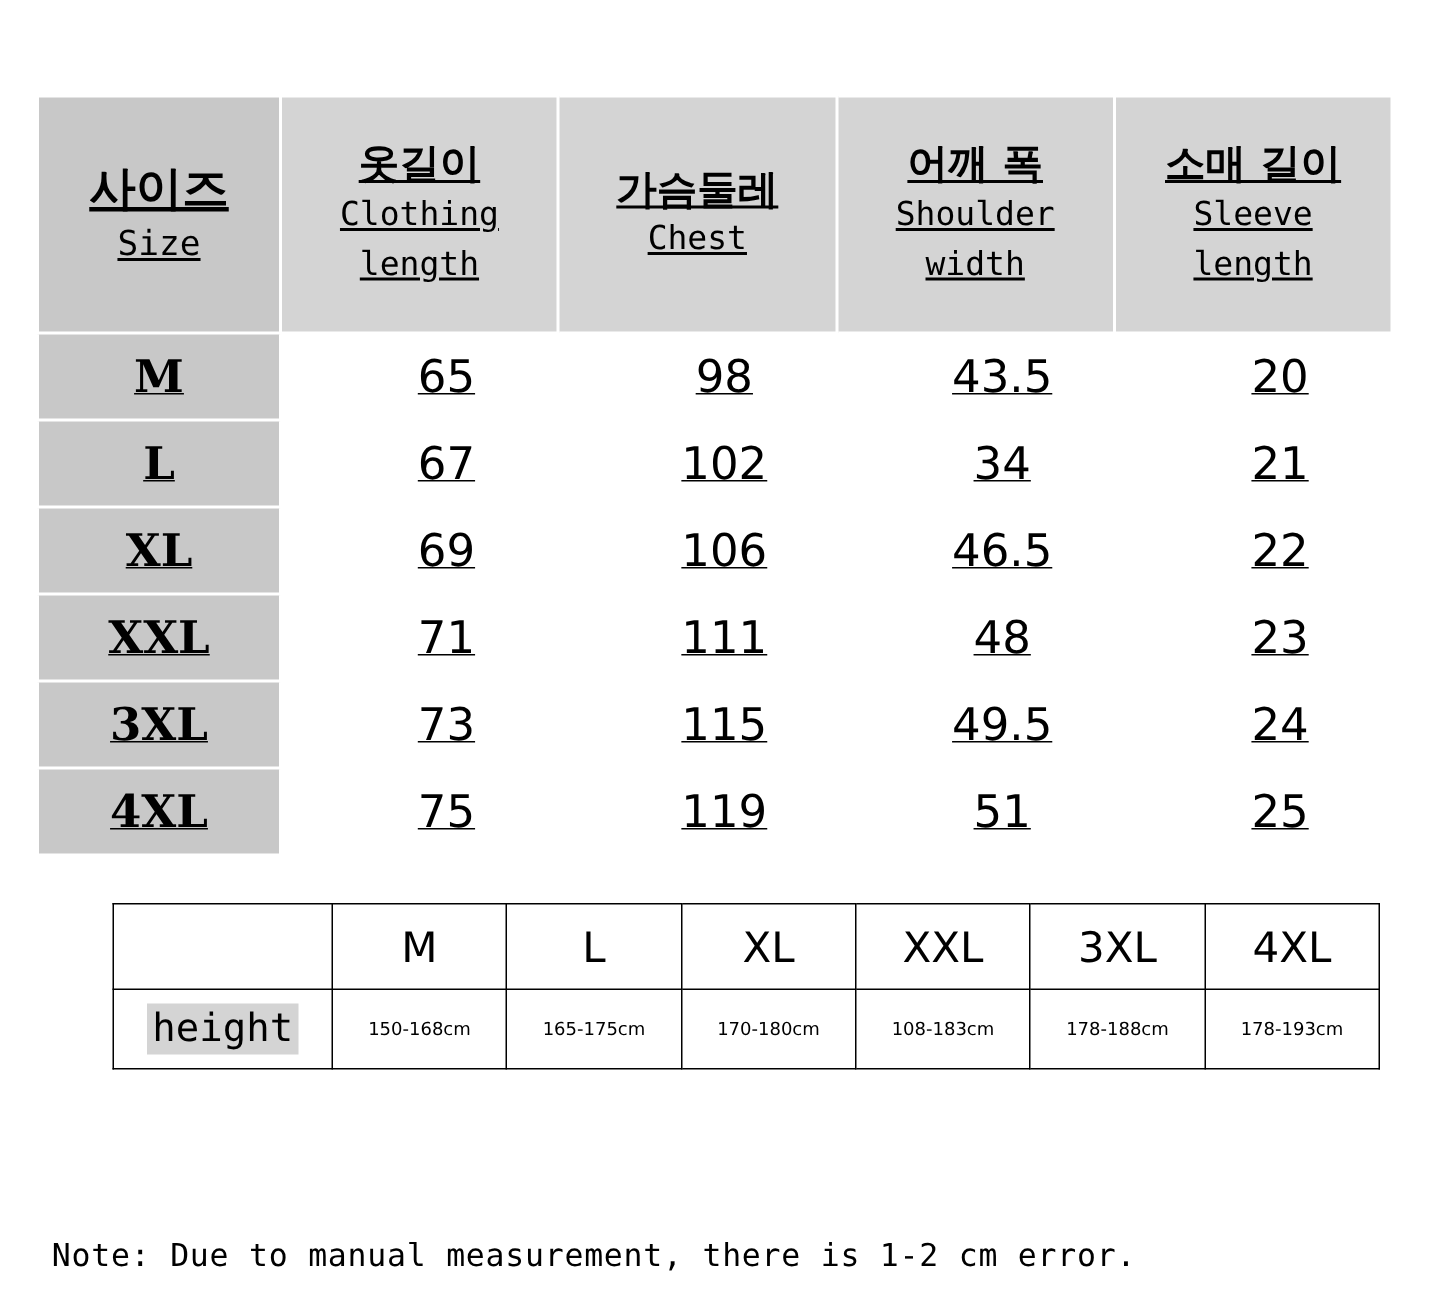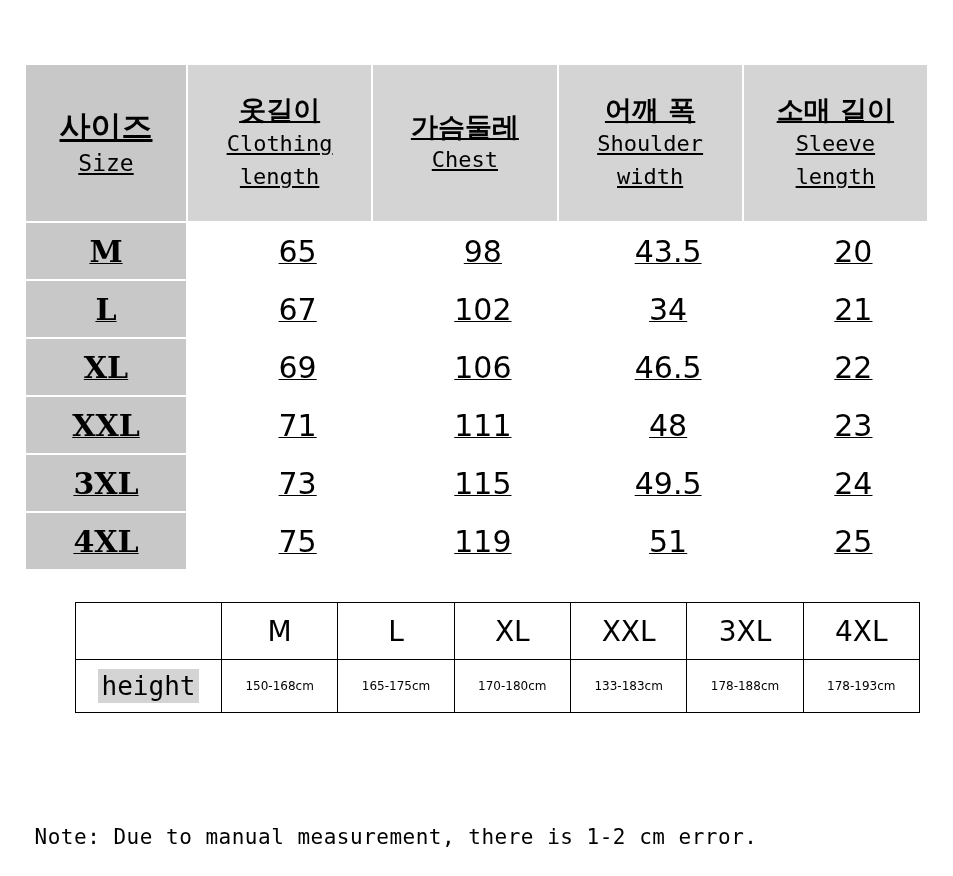--- a/index.html
+++ b/index.html
@@ -293,20 +293,20 @@
     <td class="hw-size">3XL</td>
     <td class="hw-size">4XL</td>
   </tr>
   <tr>
     <td class="hw-rowlabel">
       <span>height</span>
     </td>
     <td class="hw-val">150-168cm</td>
     <td class="hw-val">165-175cm</td>
     <td class="hw-val">170-180cm</td>
-    <td class="hw-val">133-183cm</td>
+    <td class="hw-val">108-183cm</td>
     <td class="hw-val">178-188cm</td>
     <td class="hw-val">178-193cm</td>
   </tr>
 </tbody>
   </table>
 
 <div id="note">Note: Due to manual measurement, there is 1-2 cm error.</div>
 
 </body></html>

